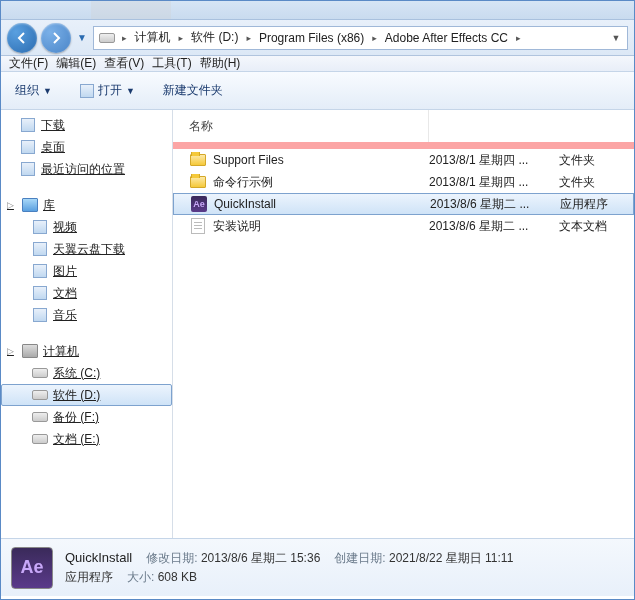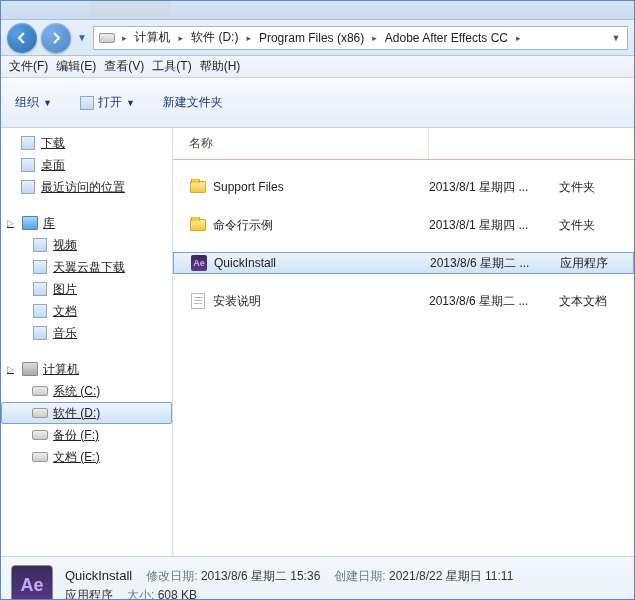--- a/index.html
+++ b/index.html
@@ -11,44 +11,44 @@
 .navbar { height: 36px; background: linear-gradient(#e8f0fa, #dce8f6); display: flex; align-items: center; padding: 0 6px; gap: 4px; border-bottom: 1px solid #b0c4de; }
 .nav-btn { width: 30px; height: 30px; border-radius: 50%; background: radial-gradient(circle at 30% 30%, #5aa0e0, #2a6bb0); display: flex; align-items: center; justify-content: center; color: #fff; cursor: pointer; font-size: 16px; box-shadow: inset 0 1px 2px rgba(255,255,255,0.4), 0 1px 2px rgba(0,0,0,0.3); }
 .nav-btn.fwd { background: radial-gradient(circle at 30% 30%, #7ab0e8, #4a85c8); }
 .nav-dd { width: 14px; height: 20px; color: #2a6bb0; font-size: 10px; display: flex; align-items: center; justify-content: center; cursor: pointer; }
 .addr-wrap { flex: 1; height: 24px; background: #fff; border: 1px solid #a0b8d8; display: flex; align-items: center; padding: 0 2px; }
 .addr-icon { width: 18px; height: 18px; margin: 0 2px; display: flex; align-items: center; justify-content: center; }
 .crumb { display: flex; align-items: center; height: 22px; padding: 0 4px; cursor: pointer; color: #222; }
 .crumb-arrow { color: #555; font-size: 9px; padding: 0 4px; cursor: pointer; }
 .addr-dd { width: 18px; color: #555; font-size: 9px; text-align: center; cursor: pointer; }
 
-.menubar { height: 22px; background: linear-gradient(#f4f7fc, #e8eef8); border-bottom: 1px solid #c5d5e8; display: flex; align-items: center; padding: 0 4px; }
+.menubar { height: 16px; background: linear-gradient(#f4f7fc, #e8eef8); border-bottom: 1px solid #c5d5e8; display: flex; align-items: center; padding: 0 4px; }
 .menu-item { padding: 2px 4px; color: #222; cursor: pointer; }
 
-.toolbar { height: 50px; background: linear-gradient(#f8fbff, #e4edf8); border-bottom: 1px solid #c5d5e8; display: flex; align-items: center; padding: 16px 8px; gap: 16px; }
+.toolbar { height: 38px; background: linear-gradient(#f8fbff, #e4edf8); border-bottom: 1px solid #c5d5e8; display: flex; align-items: center; padding: 16px 8px; gap: 16px; }
 .tool-item { display: flex; align-items: center; gap: 4px; color: #1a3a6e; cursor: pointer; padding: 4px 6px; }
 .tool-dd { font-size: 9px; color: #1a3a6e; }
 
 .body-area { display: flex; height: 428px; }
 .sidebar { width: 172px; background: #fff; border-right: 1px solid #d6dee8; overflow-y: auto; padding: 4px 0; }
 .tree-group { margin-bottom: 14px; }
 .tree-item { display: flex; align-items: center; height: 22px; padding-left: 18px; cursor: pointer; color: #222; gap: 4px; text-decoration: underline; }
 .tree-item.header { padding-left: 6px; }
 .tree-item.sub { padding-left: 30px; }
 .tree-item.selected { background: linear-gradient(#ecf4fd, #cfe3f7); border: 1px solid #7da2ce; padding-left: 29px; border-radius: 2px; }
 .tree-caret { width: 10px; color: #888; font-size: 9px; }
 .tree-icon { width: 18px; height: 16px; display: flex; align-items: center; justify-content: center; }
 
 .filelist { flex: 1; background: #fff; display: flex; flex-direction: column; }
-.col-headers { height: 32px; display: flex; align-items: center; border-bottom: 1px solid #fca5a5; color: #444; }
+.col-headers { height: 39px; display: flex; align-items: center; border-bottom: 7px solid #fca5a5; color: #444; }
 .col-h { padding-left: 8px; border-right: 1px solid #e8e8e8; height: 100%; display: flex; align-items: center; cursor: pointer; }
 .col-h.name { width: 256px; padding-left: 16px; }
 .col-h.date { width: 130px; }
 .col-h.type { width: 70px; }
-.file-row { height: 22px; display: flex; align-items: center; cursor: pointer; margin-top: 16px; }
+.file-row { height: 22px; display: flex; align-items: center; cursor: pointer; }
 .file-row.selected { background: linear-gradient(#ecf4fd, #cfe3f7); border: 1px solid #7da2ce; }
 .fcell { overflow: hidden; white-space: nowrap; text-overflow: ellipsis; color: #222; }
 .fcell.name { width: 256px; padding-left: 16px; display: flex; align-items: center; gap: 6px; }
 .fcell.date { width: 130px; }
 .fcell.type { width: 70px; }
 .file-icon { width: 18px; height: 16px; display: flex; align-items: center; justify-content: center; }
 
 .details-pane { height: 58px; background: linear-gradient(#f4f8fd, #e8f0fa); border-top: 1px solid #c5d5e8; display: flex; align-items: center; padding: 4px 10px; gap: 12px; }
 .big-icon { width: 42px; height: 42px; background: linear-gradient(#3a2a5a, #5a3a8a); border-radius: 4px; display: flex; align-items: center; justify-content: center; color: #c8a8f8; font-size: 18px; font-weight: bold; border: 1px solid #888; }
 .details-text { flex: 1; }

